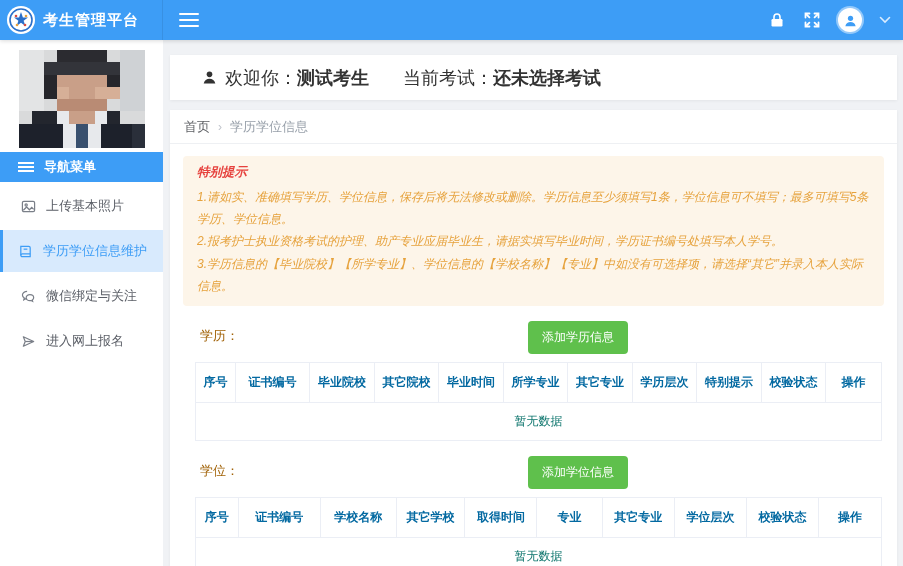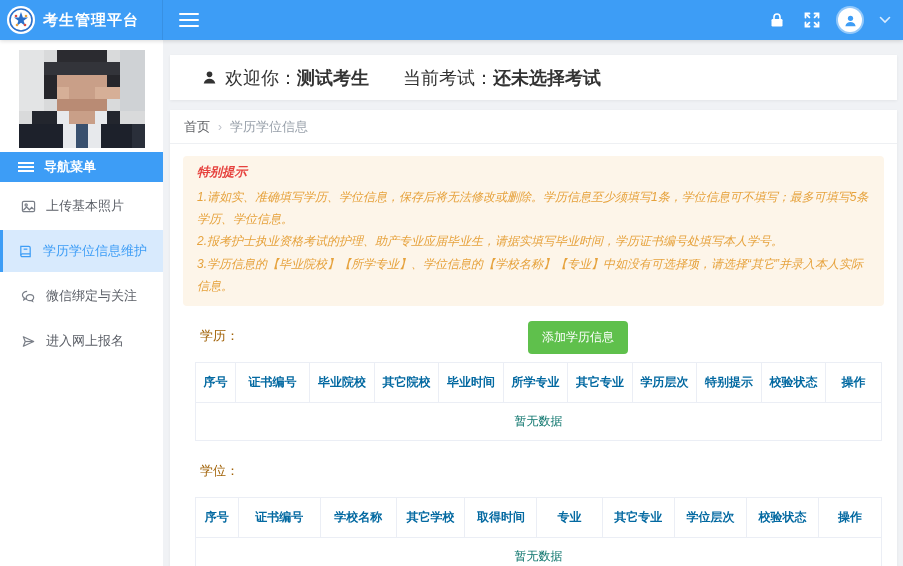--- a/index.html
+++ b/index.html
@@ -249,20 +249,21 @@
           <div class="th">学历层次</div>
           <div class="th">特别提示</div>
           <div class="th">校验状态</div>
           <div class="th">操作</div>
         </div>
       <div class="empty-row">暂无数据</div>
     </div>
 
     <div class="section-row" style="margin-top:8px;">
       <span class="section-label">学位：</span>
+      <button class="btn-green">添加学位信息</button>
     </div>
 
     <div class="table">
       <div class="thead cols-10">
           <div class="th">序号</div>
           <div class="th">证书编号</div>
           <div class="th">学校名称</div>
           <div class="th">其它学校</div>
           <div class="th">取得时间</div>
           <div class="th">专业</div>

